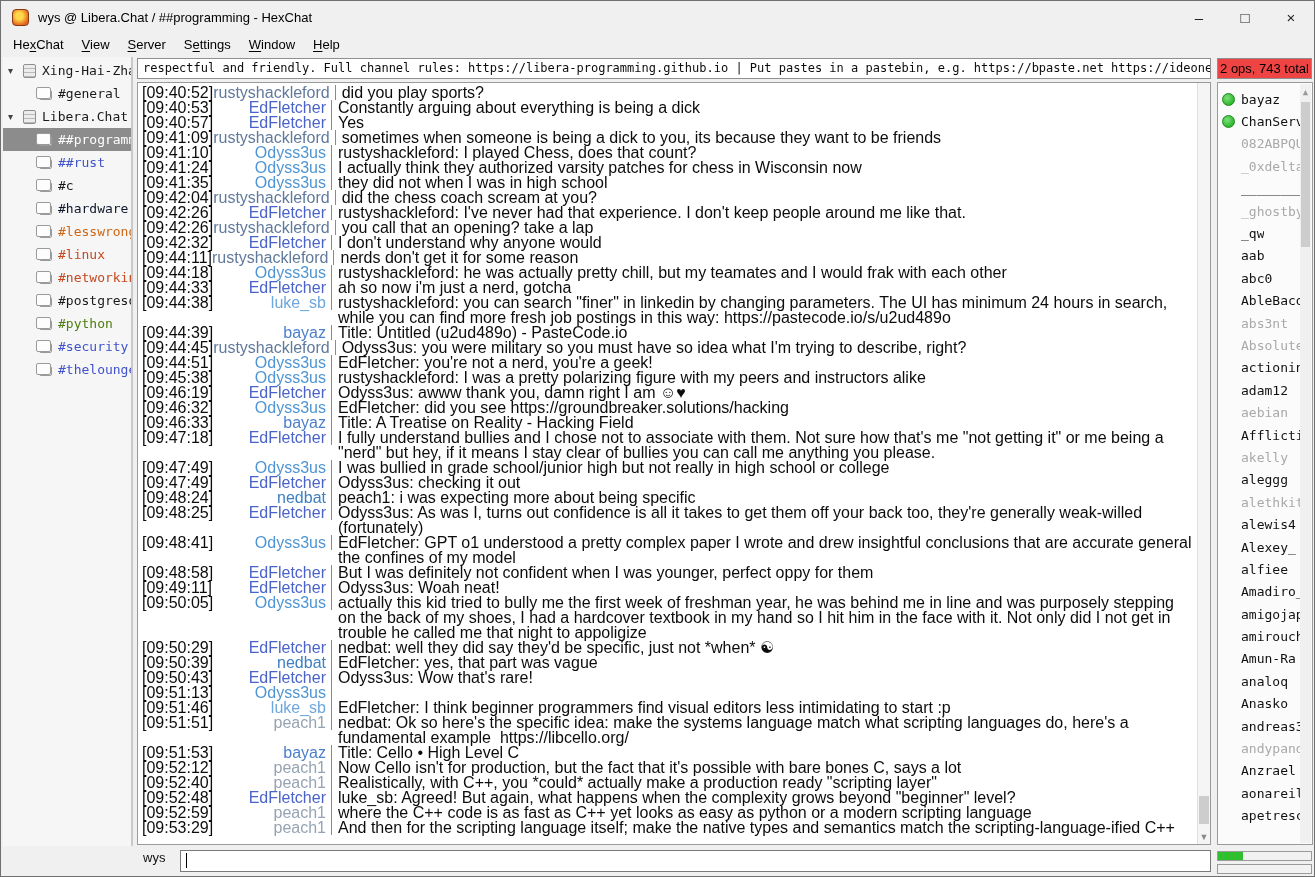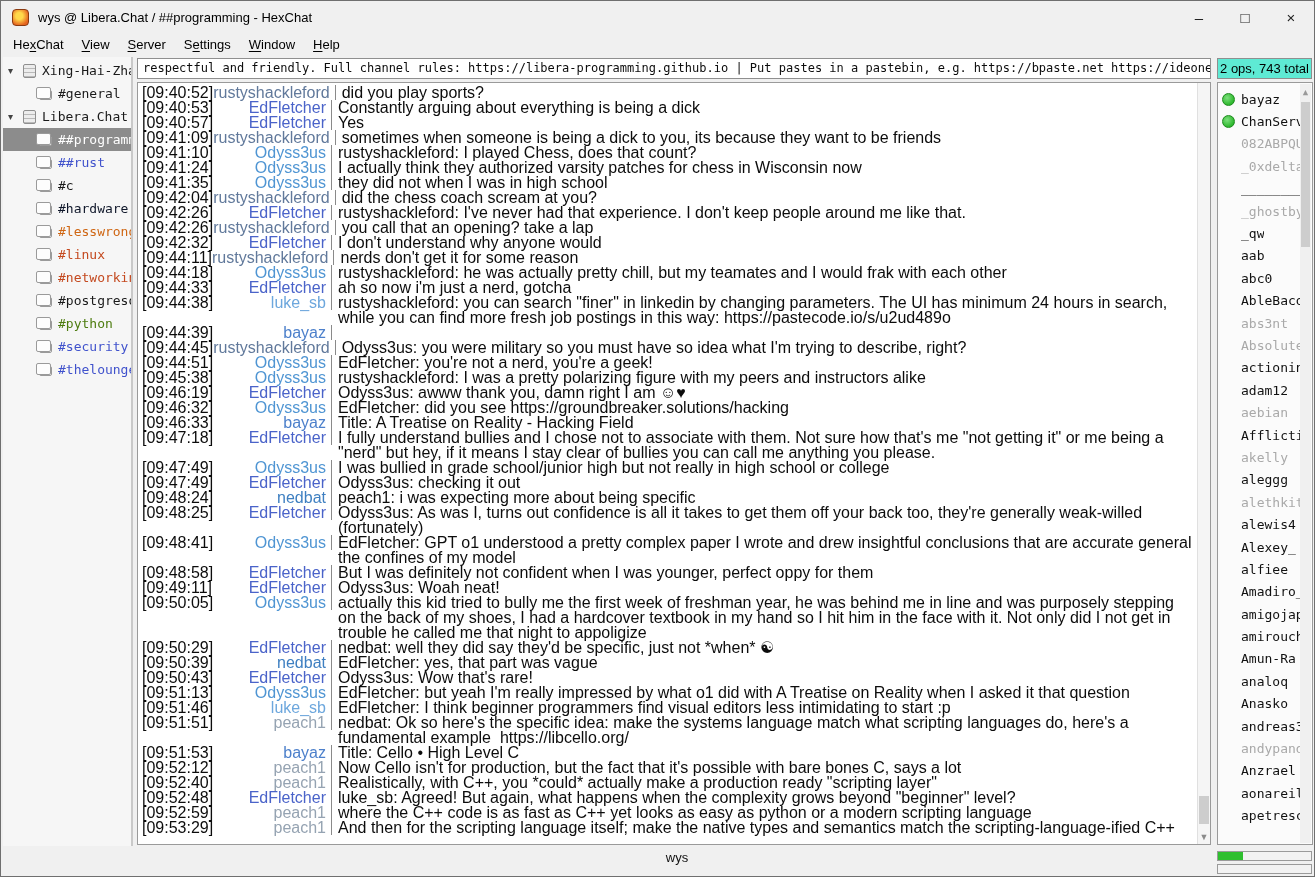--- a/index.html
+++ b/index.html
@@ -41,21 +41,21 @@
     border:1px solid #9a9a9a; border-radius:2px; background:#fdfdfd; }
   .ch-icon::before { content:""; position:absolute; left:-4px; top:-4px; width:13px; height:10px;
     border:1px solid #9a9a9a; border-radius:2px; background:#fdfdfd; }
   .tree-label { overflow:hidden; white-space:nowrap; }
   
   .topic-bar { position:absolute; left:136px; top:57px; width:1074px; height:21px;
     background:#fff; border:1px solid #8f8f8f;
     font-family:"DejaVu Sans Mono", monospace; font-size:12px; color:#0c0c0c;
     padding:2px 5px; white-space:nowrap; overflow:hidden; }
   .user-count { position:absolute; left:1216px; top:57px; width:95px; height:21px;
-    background:#5eead4; border:1px solid #8f8f8f; font-size:13px; color:#000;
+    background:#ef4444; border:1px solid #8f8f8f; font-size:13px; color:#000;
     display:flex; align-items:center; justify-content:center; white-space:nowrap; }
   
   .chat-area { position:absolute; left:136px; top:81px; width:1074px; height:763px;
     background:#fff; border:1px solid #9a9a9a; overflow:hidden; }
   .chat-lines { position:absolute; left:2px; top:2px; right:14px; bottom:0;
     font-family:Liberation Sans, sans-serif; font-size:16px; line-height:15px;
     color:#0c0c0c; overflow:hidden; }
   .chat-row { display:flex; align-items:flex-start; }
   .chat-meta { flex:0 0 192px; display:flex; justify-content:space-between;
     border-right:1px solid #8a8a8a; padding:0 5px 0 2px; white-space:nowrap; }
@@ -74,21 +74,21 @@
   .user-row { height:22.4px; display:flex; align-items:center; white-space:nowrap; overflow:hidden; }
   .op-dot { width:13px; height:13px; border-radius:50%; flex:none; margin-right:6px;
     background:radial-gradient(circle at 38% 35%, #7ee07e, #2eb82e 70%); border:1px solid #1d8a1d; }
   .dot-space { width:19px; flex:none; }
   .user-name { overflow:hidden; }
   .ul-scrollbar { position:absolute; right:1px; top:1px; width:11px; bottom:1px; background:#f0f0f0; }
   .ul-up-arrow { position:absolute; left:0; right:0; top:3px; text-align:center; font-size:9px; color:#9a9a9a; }
   .ul-thumb { position:absolute; left:1px; right:1px; top:18px; height:145px; background:#cdcdcd; }
   
   .input-row { position:absolute; left:136px; top:849px; width:1074px; height:24px;
-    display:flex; align-items:center; gap:15px;flex-direction:column; }
+    display:flex; align-items:flex-start; gap:15px; }
   .nick-label { font-size:13px; color:#111; padding-left:6px; }
   .input-wrap { position:relative; flex:1; height:22px; }
   .msg-input { width:100%; height:100%; border:1px solid #7a7a7a; background:#fff;
     font-family:"DejaVu Sans Mono", monospace; font-size:13px; padding:2px 5px; outline:none; }
   .caret { position:absolute; left:6px; top:3px; width:1px; height:15px; background:#000; }
   
   .meters { position:absolute; left:1216px; top:850px; width:95px; }
   .meter { height:10px; border:1px solid #9a9a9a; background:#f2f2f2; margin-bottom:3px; }
   .meter-fill { height:100%; width:27%; }
 </style>
@@ -284,20 +284,21 @@
           <span class="chat-time">[09:44:38]</span>
           <span class="chat-nick" style="color: rgb(109, 167, 221);">luke_sb</span>
         </div>
         <div class="chat-msg">rustyshackleford: you can search "finer" in linkedin by changing parameters. The UI has minimum 24 hours in search, while you can find more fresh job postings in this way: https://pastecode.io/s/u2ud489o</div>
       </div>
       <div class="chat-row">
         <div class="chat-meta">
           <span class="chat-time">[09:44:39]</span>
           <span class="chat-nick" style="color: rgb(77, 128, 203);">bayaz</span>
         </div>
+        <div class="chat-msg">Title: Untitled (u2ud489o) - PasteCode.io</div>
       </div>
       <div class="chat-row">
         <div class="chat-meta">
           <span class="chat-time">[09:44:45]</span>
           <span class="chat-nick" style="color: rgb(97, 121, 155);">rustyshackleford</span>
         </div>
         <div class="chat-msg">Odyss3us: you were military so you must have so idea what I'm trying to describe, right?</div>
       </div>
       <div class="chat-row">
         <div class="chat-meta">
@@ -416,21 +417,20 @@
           <span class="chat-time">[09:50:43]</span>
           <span class="chat-nick" style="color: rgb(74, 99, 201);">EdFletcher</span>
         </div>
         <div class="chat-msg">Odyss3us: Wow that's rare!</div>
       </div>
       <div class="chat-row">
         <div class="chat-meta">
           <span class="chat-time">[09:51:13]</span>
           <span class="chat-nick" style="color: rgb(79, 149, 211);">Odyss3us</span>
         </div>
-        <div class="chat-msg">EdFletcher: but yeah I'm really impressed by what o1 did with A Treatise on Reality when I asked it that question</div>
       </div>
       <div class="chat-row">
         <div class="chat-meta">
           <span class="chat-time">[09:51:46]</span>
           <span class="chat-nick" style="color: rgb(109, 167, 221);">luke_sb</span>
         </div>
         <div class="chat-msg">EdFletcher: I think beginner programmers find visual editors less intimidating to start :p</div>
       </div>
       <div class="chat-row">
         <div class="chat-meta">

